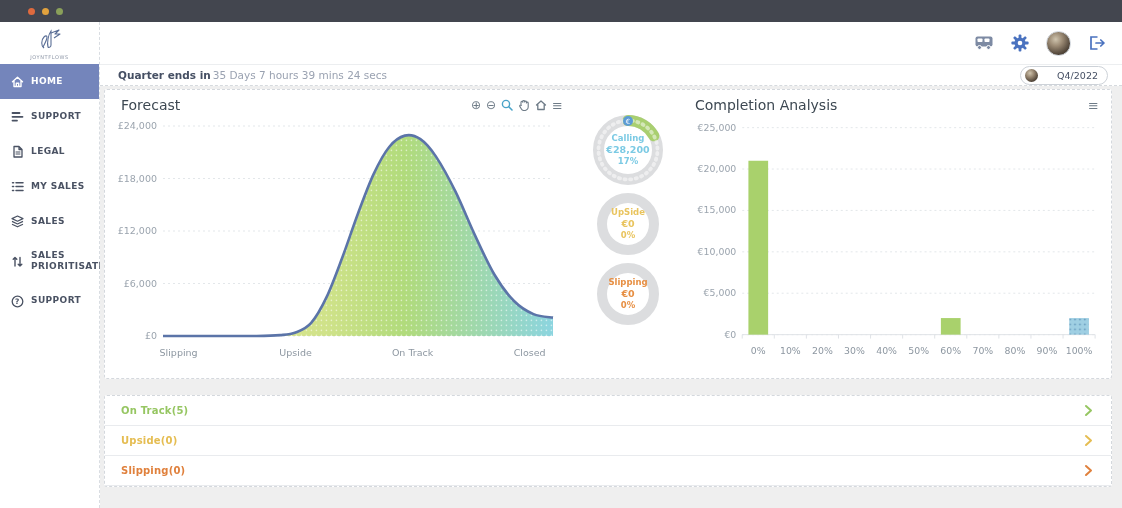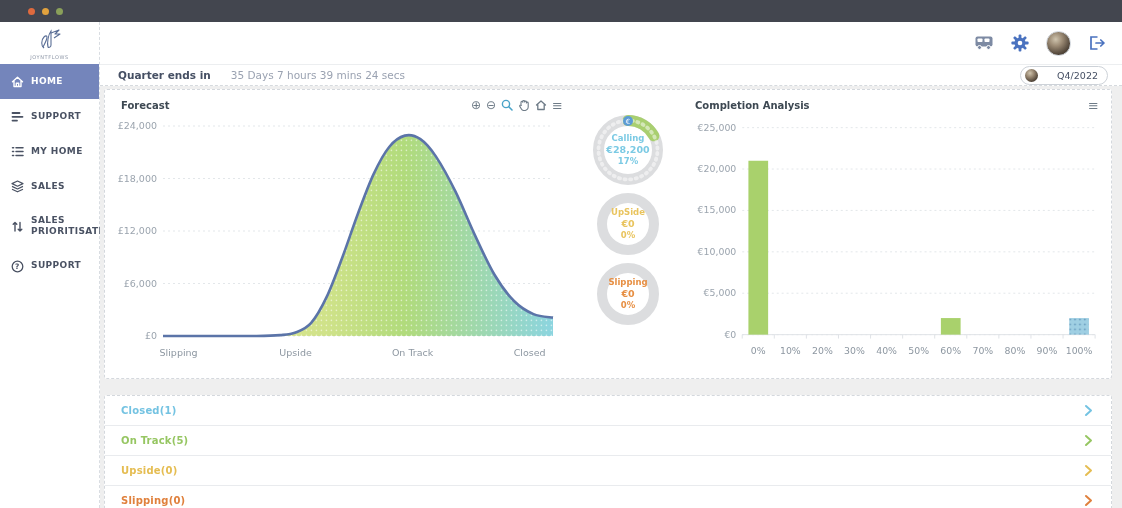--- a/index.html
+++ b/index.html
@@ -26,33 +26,33 @@
   .appbar .abicon { cursor:pointer; display:flex; align-items:center; }
   .avatar { width:25px; height:25px; border-radius:50%;
     background:radial-gradient(circle at 38% 32%, #cfc4ae 0%, #9b8a74 32%, #564a3d 68%, #2b241d 100%);
     border:1px solid #cfd4da; }
   .main { flex:1; background:#efefef; overflow:hidden; }
 
   
   .qheader { background:#fff; border-bottom:1px dashed #d6dade; border-top:1px solid #eceef0;
     height:22px; display:flex; align-items:center; justify-content:space-between; padding:0 14px 0 18px; }
   .qh-left { font-size:10.5px; color:#9aa2b1; }
-  .qh-left b { color:#454f63; font-weight:bold; margin-right:20px; }
+  .qh-left b { color:#454f63; font-weight:bold; margin-right:2px; }
   .period-pill { display:flex; align-items:center; gap:19px; border:1px solid #cdd2d8; border-radius:11px;
     background:#fff; padding:2px 9px 2px 4px; font-size:9.5px; color:#454f63; cursor:pointer; }
   .period-pill .avatar { width:13px; height:13px; border:none; }
 
   
   .charts-card { background:#fff; border:1px dashed #d4d8dd; border-radius:3px;
     margin:3px 10px 0 4px; height:290px; display:flex; padding:6px 8px 0 10px; }
   .chart-block { display:flex; flex-direction:column; }
   .fc-block { width:452px; }
   .ca-block { flex:1; min-width:0; }
   .chart-head { display:flex; align-items:center; justify-content:space-between; height:18px; padding:0 4px 0 6px; }
-  .chart-title { font-size:10px; font-weight:bold; color:#3d4852; }
+  .chart-title { font-size:14px; font-weight:normal; color:#3d4852; }
   .apex-toolbar { display:flex; align-items:center; gap:5px; }
   .apex-toolbar .tbi { font-size:12px; color:#6e7b87; cursor:pointer; line-height:1; display:flex; align-items:center; }
   .menu-glyph { font-size:13px; color:#6e7b87; cursor:pointer; }
 
   
   .donut-col { width:122px; display:flex; flex-direction:column; align-items:center; padding-top:18px; gap:6px; }
   .donut { position:relative; }
   .donut .dtxt { position:absolute; inset:0; display:flex; flex-direction:column; align-items:center;
     justify-content:center; text-align:left; line-height:1.25; }
   .donut .dl { font-size:8.5px; font-weight:bold; }
@@ -98,30 +98,40 @@
             <g stroke="currentColor" stroke-width="1.8" stroke-linecap="round">
               <line x1="1.5" y1="3" x2="8.5" y2="3"></line>
               <line x1="1.5" y1="6.8" x2="11.5" y2="6.8"></line>
               <line x1="1.5" y1="10.6" x2="6" y2="10.6"></line>
             </g>
           </svg>
           <span>SUPPORT</span>
         </div>
         <div class="side-item">
           <svg width="13" height="13" viewBox="0 0 13 13">
+            <path d="M3 1.5 H8 L11 4.5 V12 H3 Z M8 1.5 V4.5 H11" fill="none" stroke="currentColor" stroke-width="1.3" stroke-linejoin="round"></path>
+            <g stroke="currentColor" stroke-width="1">
+              <line x1="4.6" y1="7" x2="9.4" y2="7"></line>
+              <line x1="4.6" y1="9" x2="9.4" y2="9"></line>
+            </g>
+          </svg>
+          <span>LEGAL</span>
+        </div>
+        <div class="side-item">
+          <svg width="13" height="13" viewBox="0 0 13 13">
             <g stroke="currentColor" stroke-width="1.5" stroke-linecap="round">
               <line x1="1.5" y1="2.8" x2="2.6" y2="2.8"></line>
               <line x1="5" y1="2.8" x2="12" y2="2.8"></line>
               <line x1="1.5" y1="6.6" x2="2.6" y2="6.6"></line>
               <line x1="5" y1="6.6" x2="12" y2="6.6"></line>
               <line x1="1.5" y1="10.4" x2="2.6" y2="10.4"></line>
               <line x1="5" y1="10.4" x2="12" y2="10.4"></line>
             </g>
           </svg>
-          <span>MY HOME</span>
+          <span>MY SALES</span>
         </div>
         <div class="side-item">
           <svg width="13" height="13" viewBox="0 0 13 13">
             <g fill="none" stroke="currentColor" stroke-width="1.2" stroke-linejoin="round">
               <path d="M6.5 1 L12 3.6 L6.5 6.2 L1 3.6 Z"></path>
               <path d="M1 6.4 L6.5 9 L12 6.4"></path>
               <path d="M1 9.2 L6.5 11.8 L12 9.2"></path>
             </g>
           </svg>
           <span>SALES</span>
@@ -339,26 +349,20 @@
                 <line x1="379.4545454545455" x2="379.4545454545455" y1="222" y2="226" stroke="#dfe3e7"></line>
                 <text x="395.72727272727275" y="242" text-anchor="middle" font-size="9.5" fill="#8d97a1">100%</text>
                 <rect x="385.72727272727275" y="205.2" width="20" height="16.8" fill="url(#cadots)"></rect>
                 <line x1="412" x2="412" y1="222" y2="226" stroke="#dfe3e7"></line>
               </svg></div>
         </div>
       </div>
 
       <div class="accordion" id="accordion">
           <div class="acc-row">
-            <span class="acc-label" style="color:#74c3e2"><span>Closed</span><span>(1)</span></span>
-      <svg width="9" height="13" viewBox="0 0 9 13">
-              <polyline points="2,2 7,6.5 2,11" fill="none" stroke="#74c3e2" stroke-width="2" stroke-linecap="round" stroke-linejoin="round"></polyline>
-            </svg>
-          </div>
-          <div class="acc-row">
             <span class="acc-label" style="color:#96c662"><span>On Track</span><span>(5)</span></span>
       <svg width="9" height="13" viewBox="0 0 9 13">
               <polyline points="2,2 7,6.5 2,11" fill="none" stroke="#96c662" stroke-width="2" stroke-linecap="round" stroke-linejoin="round"></polyline>
             </svg>
           </div>
           <div class="acc-row">
             <span class="acc-label" style="color:#e5bd52"><span>Upside</span><span>(0)</span></span>
       <svg width="9" height="13" viewBox="0 0 9 13">
               <polyline points="2,2 7,6.5 2,11" fill="none" stroke="#e5bd52" stroke-width="2" stroke-linecap="round" stroke-linejoin="round"></polyline>
             </svg>

